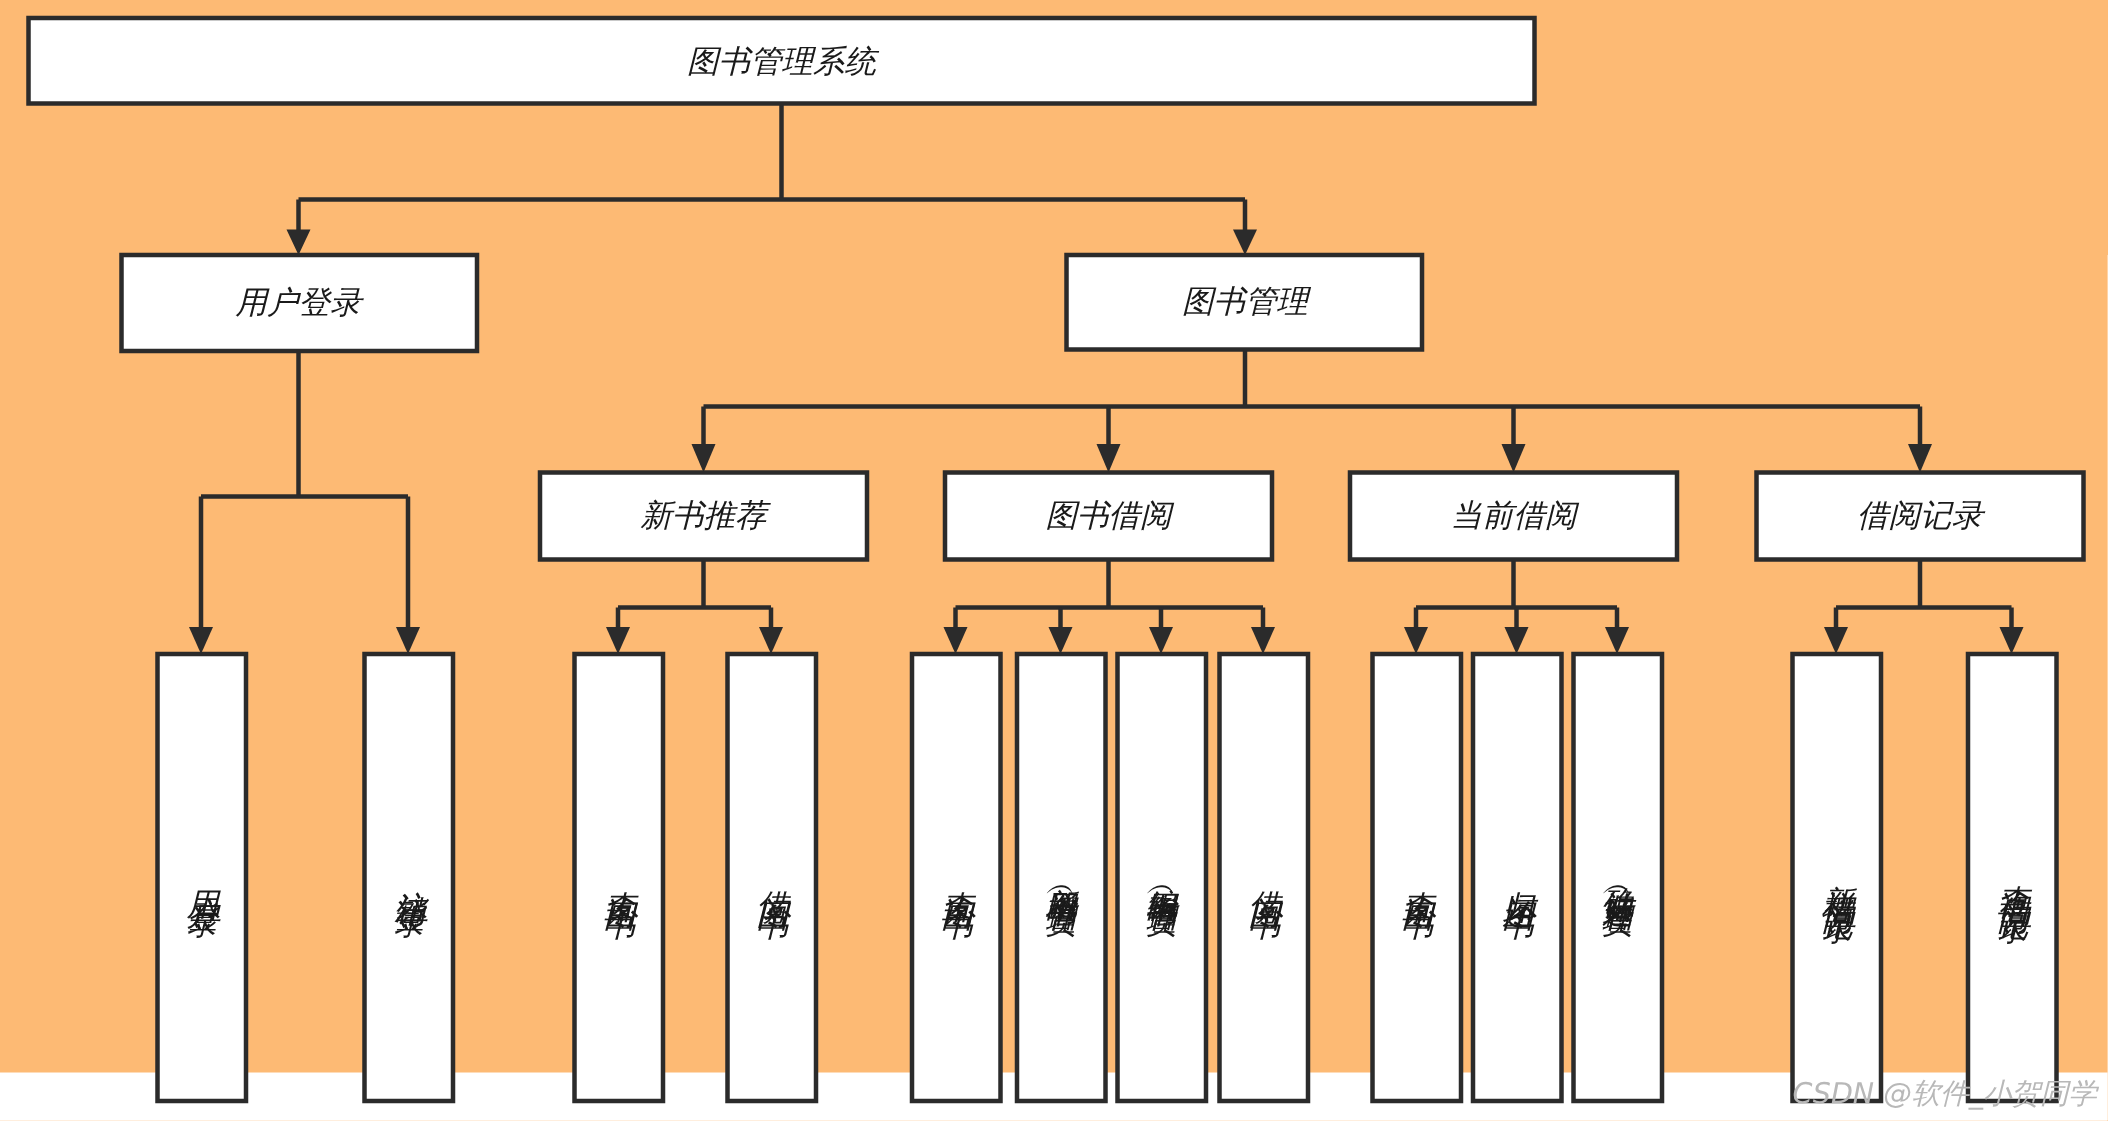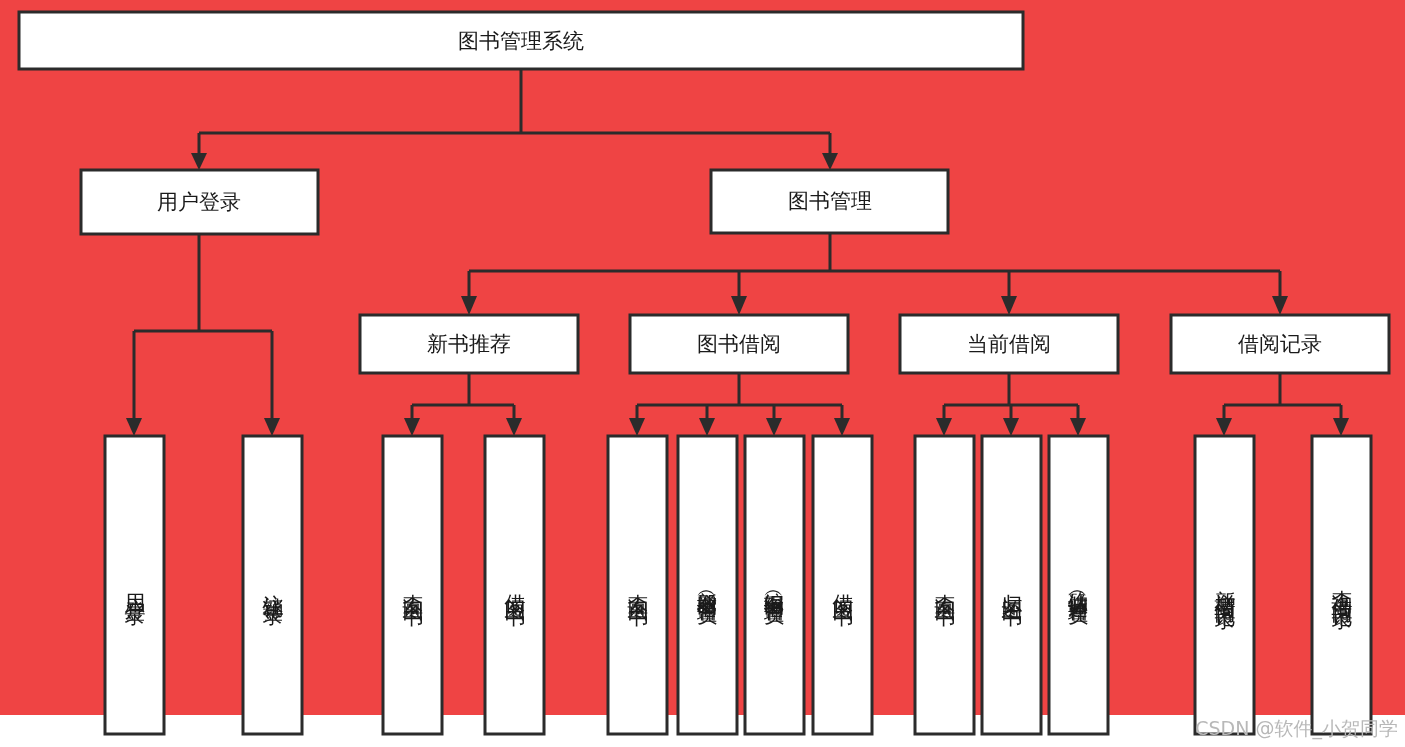--- a/index.html
+++ b/index.html
@@ -10,21 +10,22 @@
   body {
     width: 1405px;
     height: 747px;
     font-family: "DejaVu Sans", "Liberation Sans", sans-serif;
     overflow: hidden;
   }
   #diagram-root {
     position: relative;
     width: 1405px;
     height: 715px;
-    background: #ef4444;
+    background: #fdba74;
+    font-style: italic;
   }
   svg#diagram-svg {
     position: absolute;
     left: 0;
     top: 0;
     width: 1405px;
     height: 747px;
     display: block;
   }
   .node-box {

